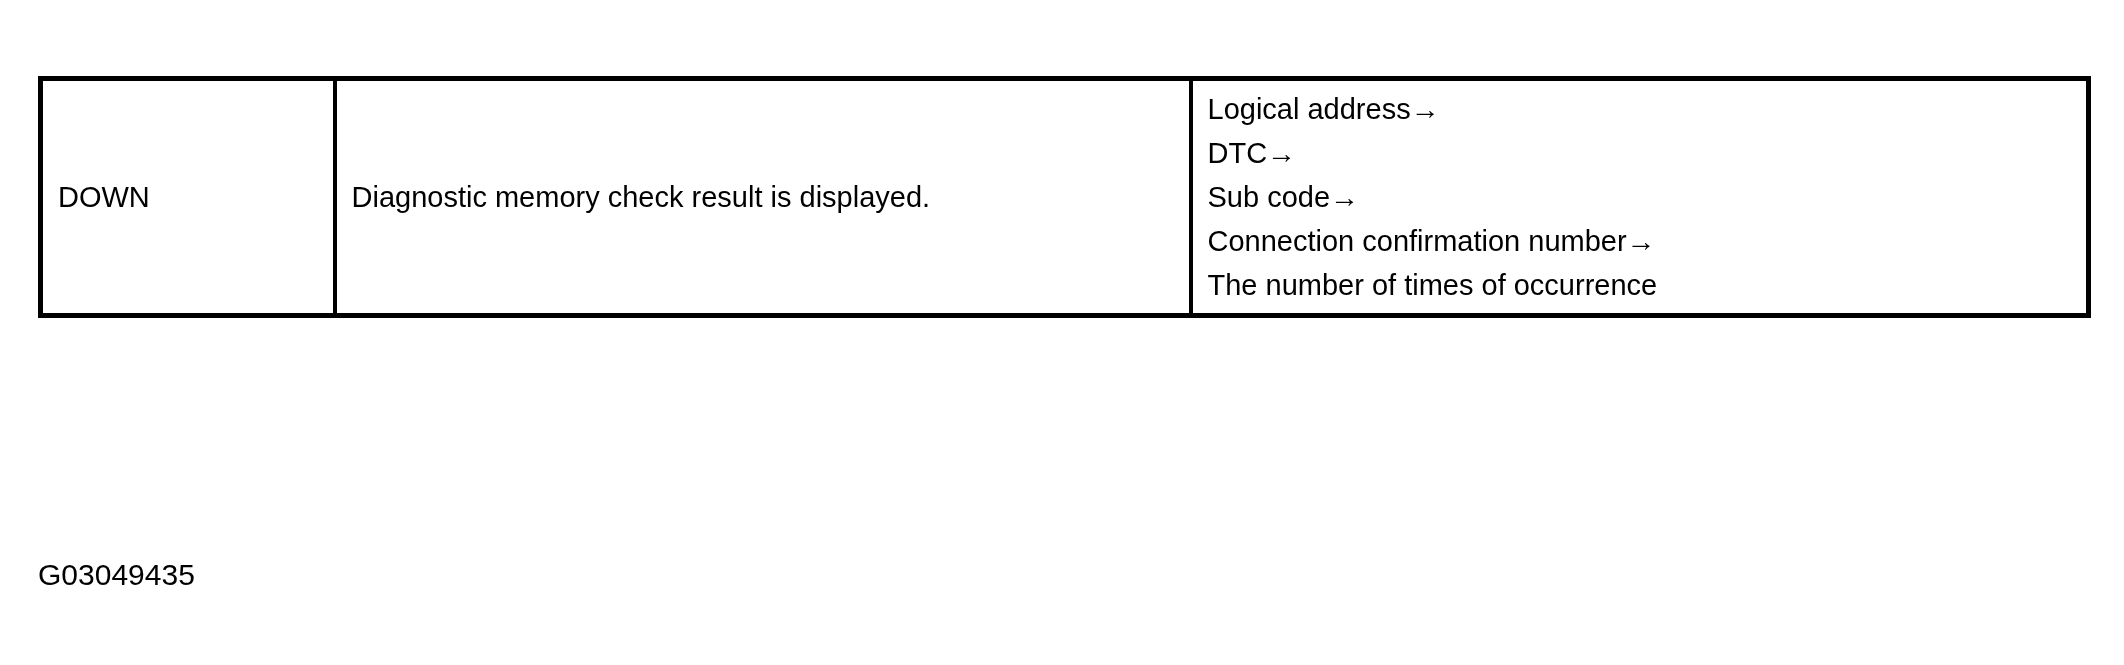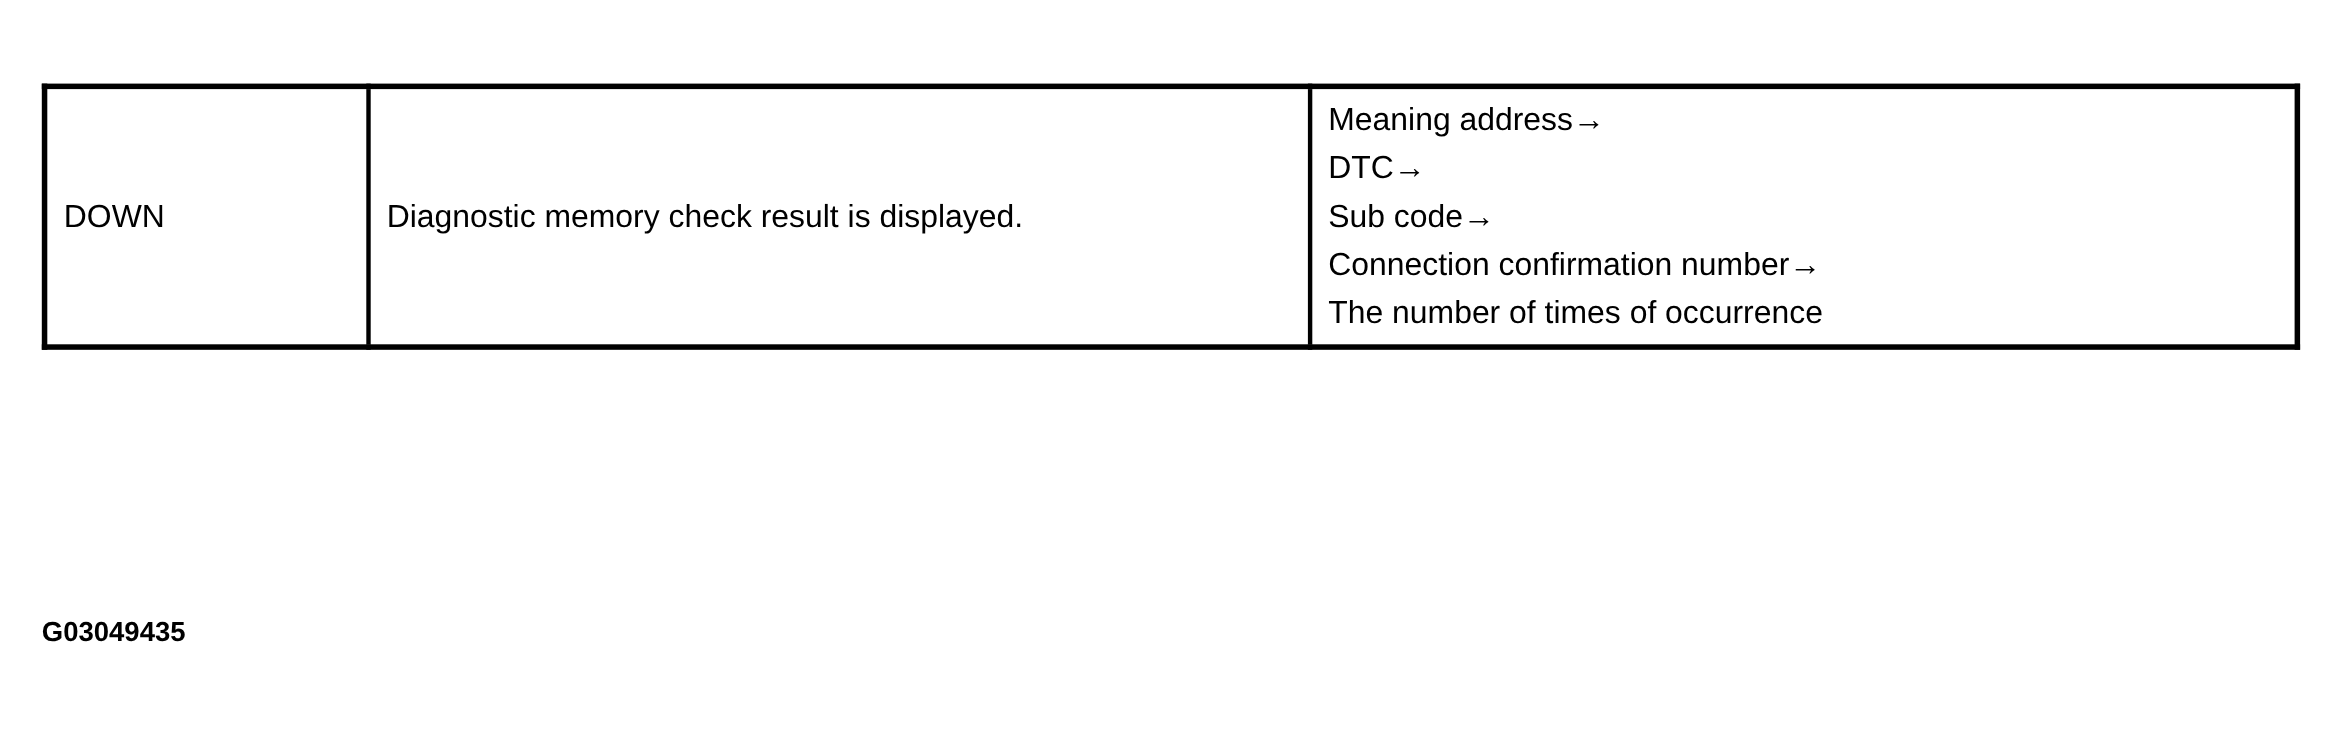--- a/index.html
+++ b/index.html
@@ -32,39 +32,39 @@
   .col-code  { width: 294px; }
   .col-mean  { width: 856px; }
   .col-order { width: 898px; }
   tr.row-header { height: 142px; }
   tr.row-sys    { height: 97px; }
   tr.row-code   { height: 227px; }
   .figure-id {
     position: absolute;
     left: 38px;
     top: 560px;
-    font-size: 25px;
-    font-weight: bold;
+    font-size: 30px;
+    font-weight: normal;
     line-height: 30px;
   }
 </style>
 </head>
 <body>
 
 <table class="doc-table">
   <colgroup>
     <col class="col-code">
     <col class="col-mean">
     <col class="col-order">
   </colgroup>
   <tbody>
     <tr class="row-code">
       <td>DOWN</td>
       <td>Diagnostic memory check result is displayed.</td>
-      <td>Meaning address→
+      <td>Logical address→
 DTC→
 Sub code→
 Connection confirmation number→
 The number of times of occurrence</td>
     </tr>
   </tbody>
 </table>
 
 <div class="figure-id">G03049435</div>
 

